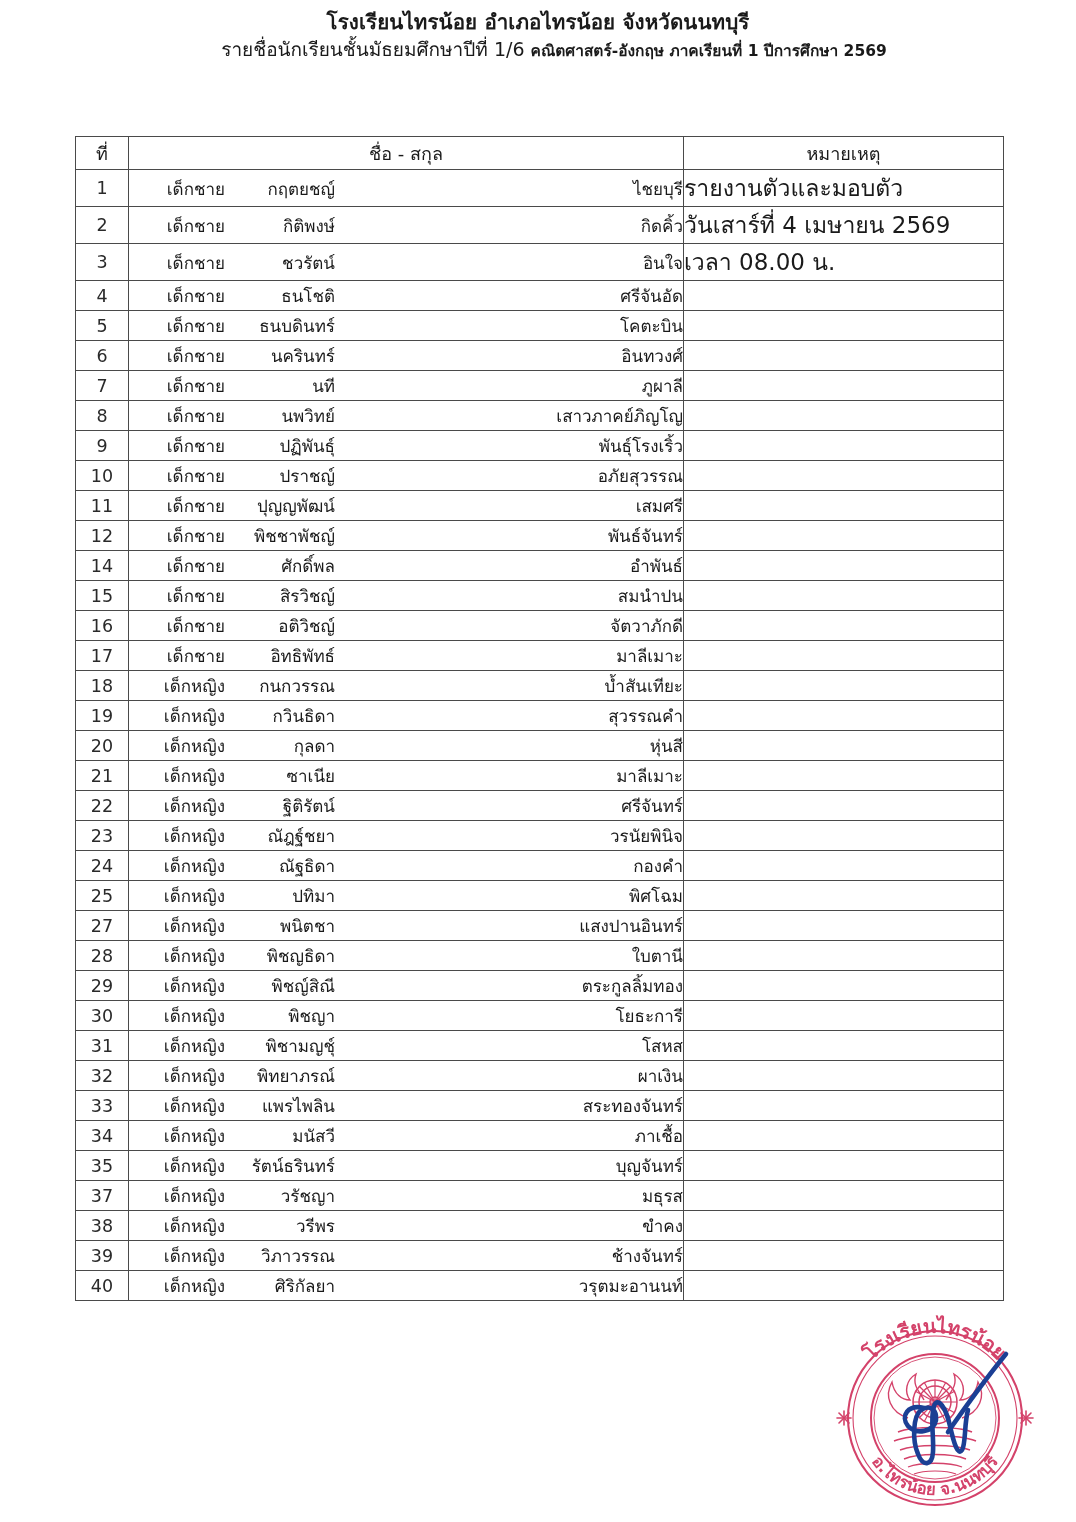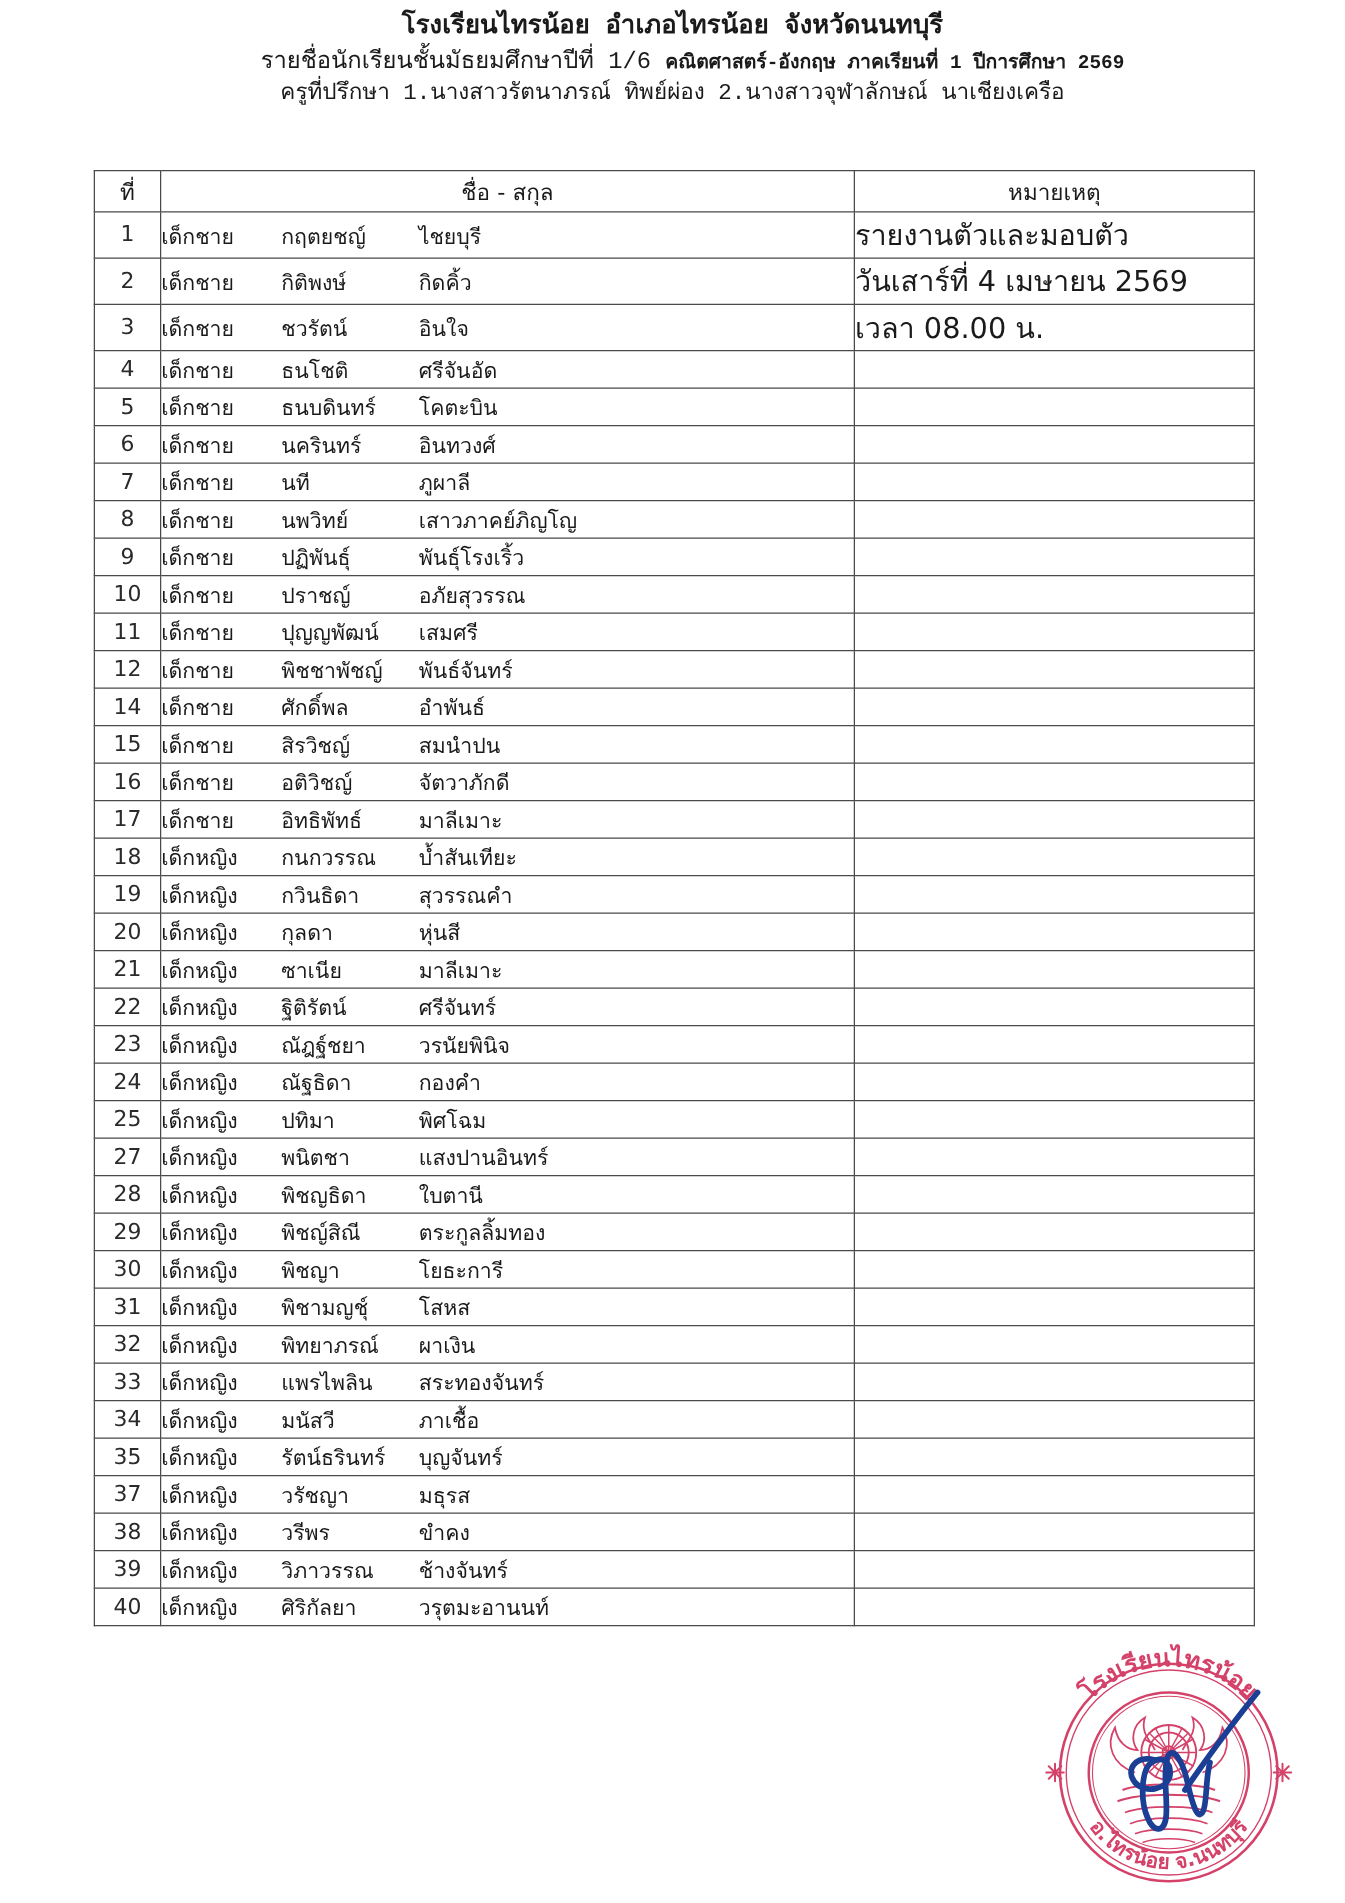--- a/index.html
+++ b/index.html
@@ -22,21 +22,20 @@
     position: absolute;
     top: 12px;
     left: 0;
     width: 1076px;
     text-align: center;
     line-height: 1.0;
   }
   .hdr-line {
     display: block;
     white-space: nowrap;
-    font-family: Liberation Mono, monospace;
   }
   #hdr-school {
     font-size: 20.5px;
     font-weight: 600;
     letter-spacing: .1px;
     margin-bottom: 7px;
   }
   #hdr-class {
     font-size: 19px;
     font-weight: 500;
@@ -81,20 +80,21 @@
 
   tbody tr { height: 30px; }
 
   td.cell-no {
     text-align: center;
     font-size: 17.5px;
     color: #2a2a2a;
   }
   td.cell-name {
     padding-left: 4px;
+    text-align: right;
   }
   .name-row {
     display: flex;
     align-items: center;
     height: 100%;
     font-size: 17px;
   }
   .n-title   { width: 96px; flex: 0 0 96px; }
   .n-first   { width: 110px; flex: 0 0 110px; }
   .n-last    { flex: 1 1 auto; }
@@ -118,21 +118,20 @@
 </style>
 </head>
 <body>
 
 <div id="doc-header">
   <span class="hdr-line" id="hdr-school">โรงเรียนไทรน้อย  อำเภอไทรน้อย  จังหวัดนนทบุรี</span>
   <span class="hdr-line" id="hdr-class">
     <span>รายชื่อนักเรียนชั้นมัธยมศึกษาปีที่ 1/6</span>
     <span class="small-part">คณิตศาสตร์-อังกฤษ ภาคเรียนที่ 1 ปีการศึกษา 2569</span>
   </span>
-  <span class="hdr-line" id="hdr-teachers">ครูที่ปรึกษา  1.นางสาวรัตนาภรณ์ ทิพย์ผ่อง  2.นางสาวจุฬาลักษณ์ นาเชียงเครือ</span>
 </div>
 
 <div id="roster-table-wrap">
   <table id="roster-table">
     <colgroup>
       <col class="c-no">
         <col class="c-name">
         <col class="c-note">
     </colgroup>
     <thead>

